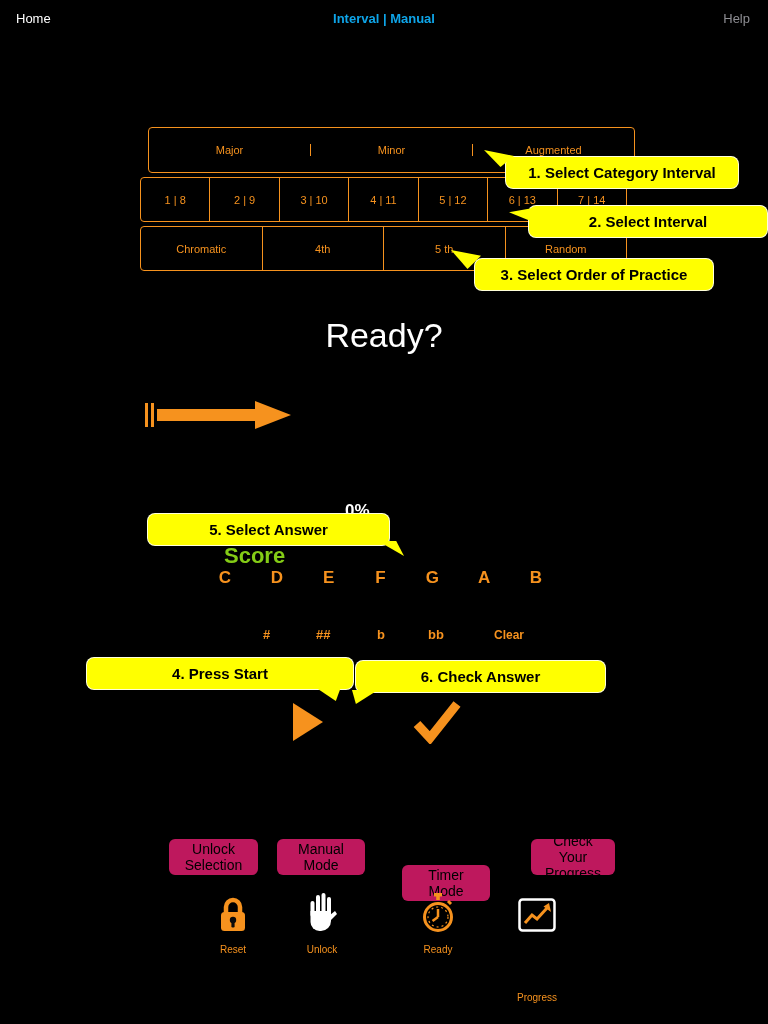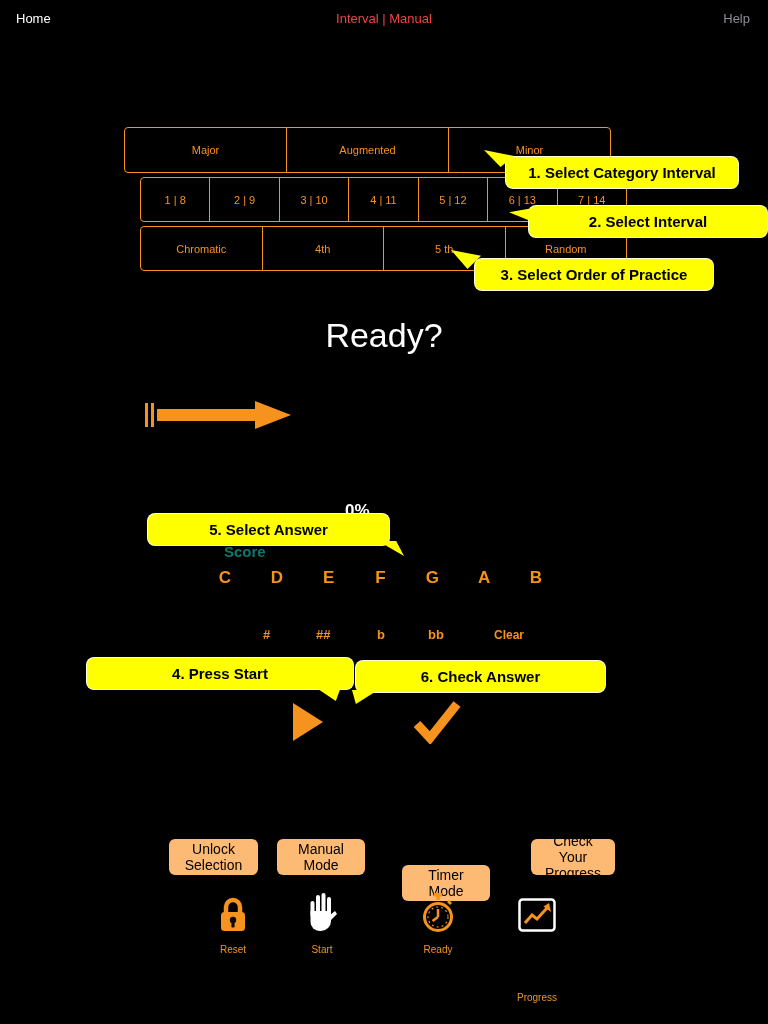--- a/index.html
+++ b/index.html
@@ -3,29 +3,29 @@
 <meta charset="utf-8">
 <style>
   :root{ --orange:#F6921E; --yellow:#FFFF00; }
   html,body{ margin:0; padding:0; background:#000; }
   #screen{ position:relative; width:768px; height:1024px; margin:0 auto; background:#000;
            font-family:"Liberation Sans", sans-serif; overflow:hidden; }
   .abs{ position:absolute; }
 
   
   .home{ left:16px; top:11px; color:#fff; font-size:13px; }
-  .title{ left:0; right:0; top:11px; text-align:center; color:#ef4444; font-size:13px; font-weight:400; }
+  .title{ left:0; right:0; top:11px; text-align:center; color:#0ea5e9; font-size:13px; font-weight:700; }
   .help{ right:18px; top:11px; color:#8e8e93; font-size:13px; }
 
   
   .row{ position:absolute; display:flex; border:1px solid var(--orange); border-radius:4px; }
   .cell{ flex:1; display:flex; align-items:center; justify-content:center;
          border-left:1px solid var(--orange); color:var(--orange); font-size:11px; cursor:default; }
   .cell:first-child{ border-left:none; }
-  .row-cat{ left:124px; top:127px; width:485px; height:44px; }
+  .row-cat{ left:148px; top:127px; width:485px; height:44px;align-items:center; }
   .row-int{ left:140px; top:177px; width:485px; height:43px; }
   .row-ord{ left:140px; top:226px; width:485px; height:43px; }
 
   
   .callout{ position:absolute; background:var(--yellow); border:1px solid rgba(255,255,255,.85);
             border-radius:8px; color:#000000; font-size:15px; font-weight:600;
             display:flex; align-items:center; justify-content:center; z-index:6; }
   .tail{ position:absolute; background:var(--yellow); }
   .c1{ left:505px; top:156px; width:232px; height:31px; }
   .c1 .tail{ left:-22px; top:-7px; width:30px; height:17px; clip-path:polygon(0 0,100% 35%,55% 100%); }
@@ -37,34 +37,34 @@
   .c5 .tail{ right:-15px; bottom:-11px; width:26px; height:15px; clip-path:polygon(0 0,70% 0,100% 100%); }
   .c4{ left:86px; top:657px; width:266px; height:31px; }
   .c4 .tail{ right:12px; bottom:-12px; width:26px; height:14px; clip-path:polygon(0 0,100% 0,80% 100%); }
   .c6{ left:355px; top:660px; width:249px; height:31px; }
   .c6 .tail{ left:-4px; bottom:-12px; width:26px; height:14px; clip-path:polygon(0 0,100% 0,15% 100%); }
 
   .ready{ left:0; right:0; top:316px; text-align:center; color:#fff; font-size:34px; }
 
   .arrow{ left:145px; top:398px; }
 
-  .score-label{ left:224px; top:501px; color:#0f766e; font-weight:700; font-size:15px; z-index:1;margin-top:42px; }
+  .score-label{ left:224px; top:501px; color:#84cc16; font-weight:700; font-size:22px; z-index:1;margin-top:42px; }
   .score-value{ left:345px; top:501px; color:#fff; font-weight:700; font-size:17px; z-index:1; }
 
   .notes{ left:214px; top:568px; width:333px; display:flex; justify-content:space-between; }
   .note{ width:22px; text-align:center; color:var(--orange); font-weight:700; font-size:17px; cursor:default; }
 
   .acc{ position:absolute; color:var(--orange); font-weight:700; font-size:13px; }
   .a1{ left:263px; top:627px; } .a2{ left:316px; top:627px; } .a3{ left:377px; top:627px; }
   .a4{ left:428px; top:627px; } .a5{ left:494px; top:628px; font-weight:700; font-size:12px; }
 
   .play{ left:293px; top:703px; }
   .check{ left:413px; top:700px; }
 
-  .wbox{ position:absolute; background:#fdba74; border-radius:6px; color:#000;
+  .wbox{ position:absolute; background:#be185d; border-radius:6px; color:#000;
          display:flex; align-items:center; justify-content:center; text-align:center;
          font-size:14px; line-height:1.15; padding:2px 8px; box-sizing:border-box; }
   .b1{ left:169px; top:839px; width:89px; height:36px; }
   .b2{ left:277px; top:839px; width:88px; height:36px; }
   .b3{ left:402px; top:839px; width:88px; height:36px;margin-top:26px; }
   .b4{ left:531px; top:839px; width:84px; height:36px; }
 
   .icon-btn{ position:absolute; cursor:default; }
   .i-lock{ left:215px; top:896px; } .i-hand{ left:307px; top:893px; }
   .i-timer{ left:420px; top:893px; } .i-prog{ left:518px; top:898px; }
@@ -77,22 +77,22 @@
 <body>
 
 <div id="screen">
 
   <span class="abs home">Home</span>
   <div class="abs title">Interval | Manual</div>
   <span class="abs help">Help</span>
 
   <div class="row row-cat">
     <div class="cell">Major</div>
+    <div class="cell">Minor</div>
     <div class="cell">Augmented</div>
-    <div class="cell">Minor</div>
   </div>
 
   <div class="row row-int">
     <div class="cell">1 | 8</div>
     <div class="cell">2 | 9</div>
     <div class="cell">3 | 10</div>
     <div class="cell">4 | 11</div>
     <div class="cell">5 | 12</div>
     <div class="cell">6 | 13</div>
     <div class="cell">7 | 14</div>
@@ -212,17 +212,17 @@
   </div>
   <div class="icon-btn i-prog">
     <svg width="38" height="34" viewBox="0 0 38 34">
       <rect x="1.5" y="1.5" width="35" height="31" rx="3" fill="none" stroke="#ffffff" stroke-width="2.5"></rect>
       <polyline points="7,25 14,17 19,21 29,10" fill="none" stroke="#F6921E" stroke-width="3"></polyline>
       <polygon points="31,5 33,14 25.5,8.5" fill="#F6921E"></polygon>
     </svg>
   </div>
 
   <span class="cap cap1">Reset</span>
-  <span class="cap cap2">Start</span>
+  <span class="cap cap2">Unlock</span>
   <span class="cap cap3">Ready</span>
   <span class="cap cap4">Progress</span>
 
 </div>
 
 </body></html>

